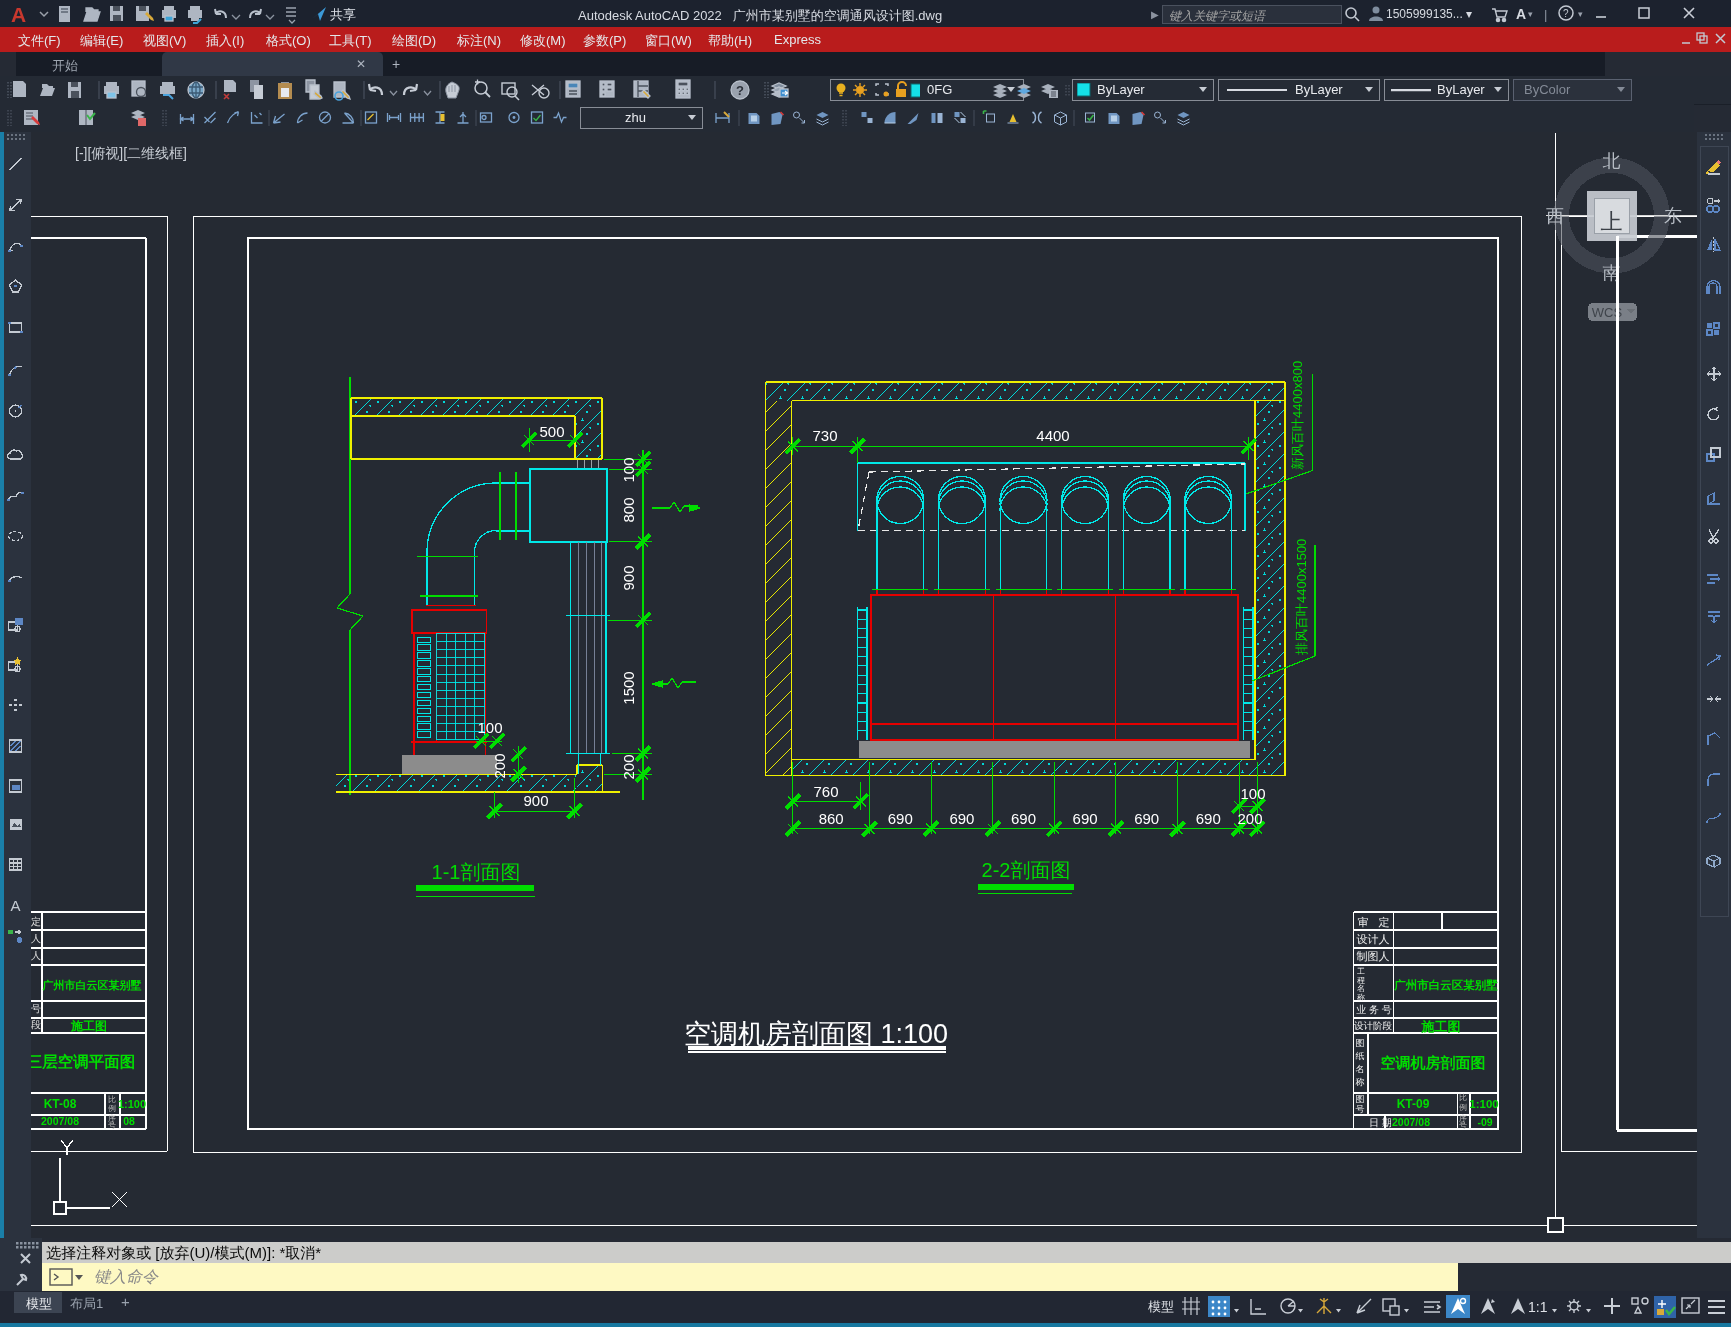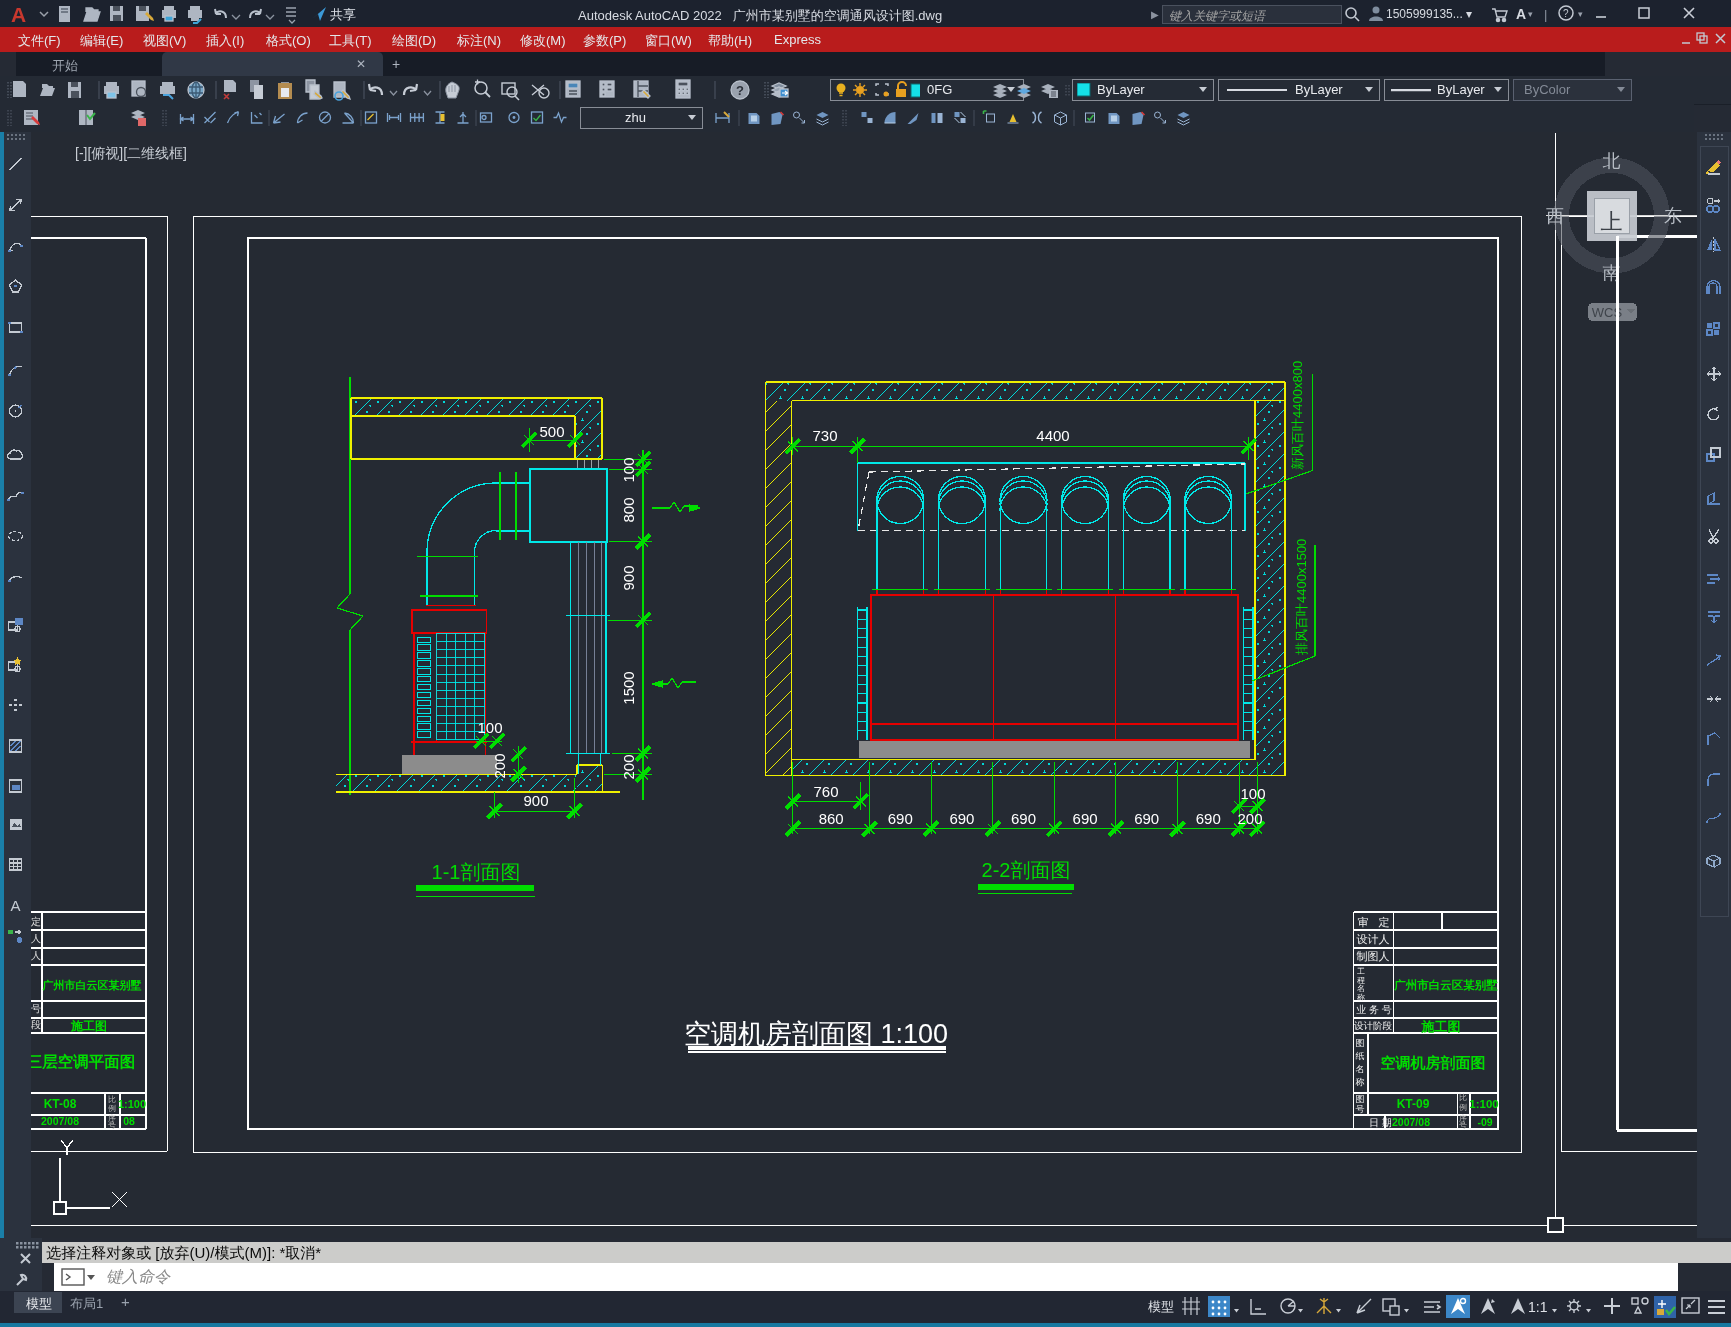--- a/index.html
+++ b/index.html
@@ -6,21 +6,21 @@
 #page{position:relative;width:1731px;height:1327px;overflow:hidden;background:#252a34;font-family:"Liberation Sans",sans-serif;}
 .abs{position:absolute;}
 #titlebar{left:0;top:0;width:1731px;height:27px;background:#1c222e;}
 #menubar{left:0;top:27px;width:1731px;height:25px;background:#b91c1c;}
 .menuitem{position:absolute;top:5px;font-size:13px;color:#e4e7ea;}
 #tabbar{left:16px;top:52px;width:1589px;height:24px;background:#171c26;}
 #ribbon1{left:0;top:76px;width:1731px;height:28px;background:#242a34;border-bottom:1px solid #1a1f28;}
 #ribbon2{left:0;top:104px;width:1694px;height:28px;background:#242a34;border-bottom:2px solid #ffffff;}
 #cmdicons{left:0;top:1238px;width:42px;height:53px;background:#2b323e;}
 #cmdgray{left:42px;top:1242px;width:1689px;height:21px;background:#ccccca;color:#0a0a0a;font-size:15px;line-height:21px;}
-#cmdwhite{left:54px;top:1263px;width:1624px;height:28px;background:#ffffff;}
+#cmdwhite{left:42px;top:1263px;width:1416px;height:28px;background:#fef9c3;}
 #bottombar{left:0;top:1291px;width:1731px;height:32px;background:#222733;}
 #bluestrip{left:0;top:1323px;width:1731px;height:4px;background:#1778a0;}
 .combo{position:absolute;height:20px;top:3px;background:#252b35;border:1px solid #888d96;color:#e8eaee;font-size:13px;}
 .caret{position:absolute;width:0;height:0;border-left:4px solid transparent;border-right:4px solid transparent;border-top:5px solid #c7ccd4;}
 </style>
 </head>
 <body>
 <div id="page">
 <div class="abs" id="titlebar">
 <svg class="abs" style="left:0;top:0" width="720" height="27" viewBox="0 0 720 27">

